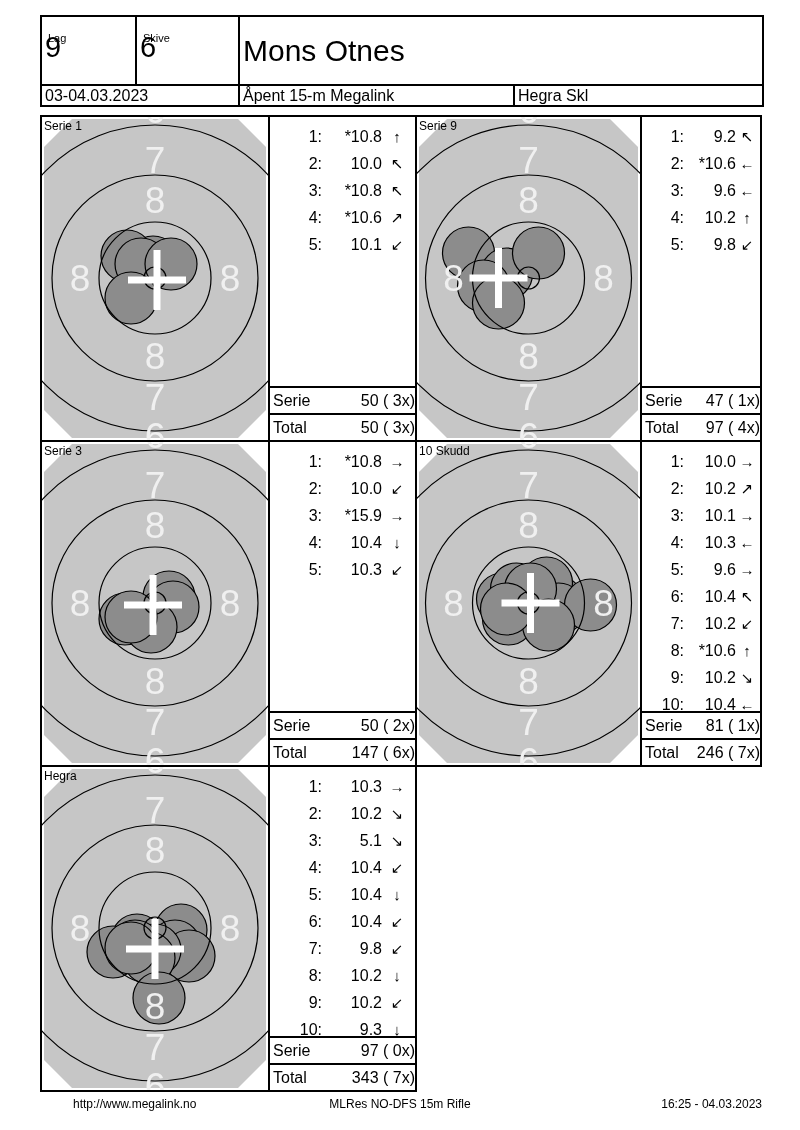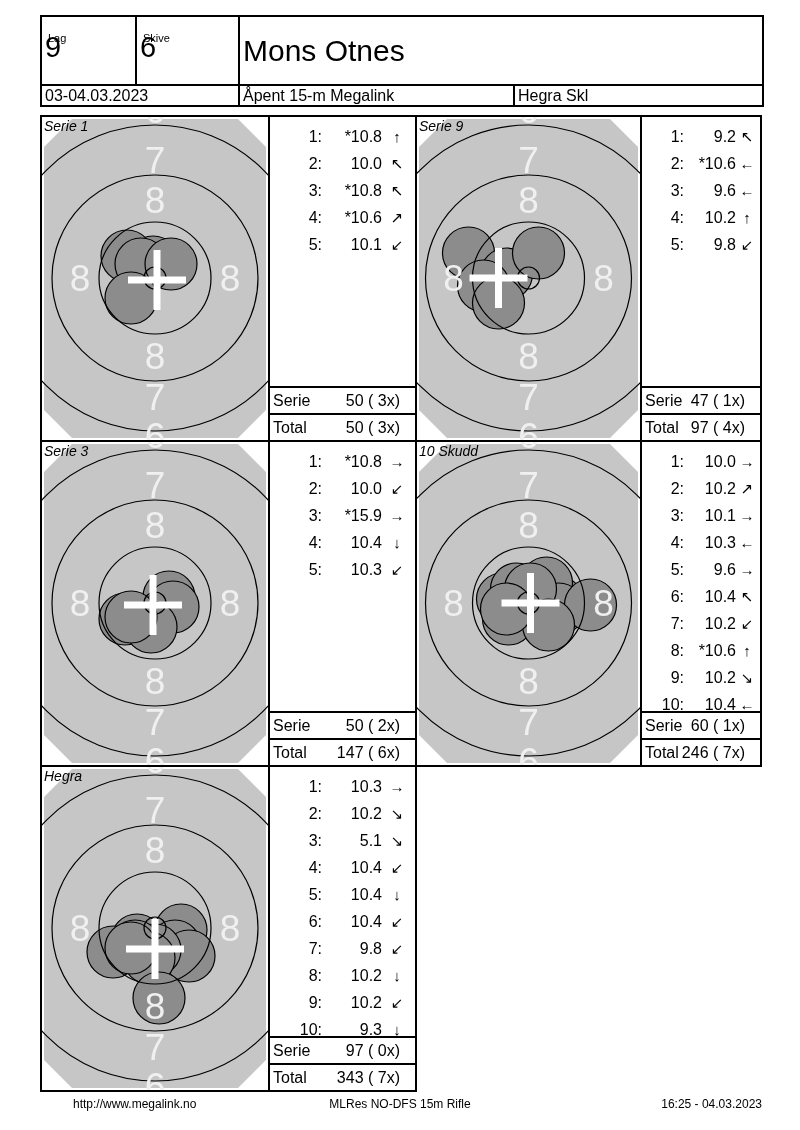--- a/index.html
+++ b/index.html
@@ -6,29 +6,29 @@
   .page{position:relative;width:800px;height:1130px;background:#fff;
         font-family:"Liberation Sans","DejaVu Sans",sans-serif;color:#000;overflow:hidden;}
   table.hdr{position:absolute;left:40px;top:15px;width:722px;border-collapse:collapse;table-layout:fixed;}
   table.hdr td{border:2px solid #000;padding:0 0 0 3px;vertical-align:middle;overflow:hidden;white-space:nowrap;}
   .mini{position:absolute;top:1px;left:3px;font-size:11px;line-height:12px;}
   .bigval{font-size:29px;margin-top:14px;}
   .rel{position:relative;height:53px;}
   .name{font-size:30px;padding-left:4px;}
   .midtxt{font-size:16px;}
   .panel{position:absolute;border:2px solid #000;box-sizing:border-box;background:#fff;}
-  .tlabel{position:absolute;top:0;left:2px;font-size:14px;line-height:18px;z-index:5;font-style:italic;}
+  .tlabel{position:absolute;top:0;left:2px;font-size:12px;line-height:18px;z-index:5;}
   .shotrows{position:absolute;left:0;right:0;top:6px;}
   .srow{display:flex;height:27px;line-height:27px;font-size:16px;}
   .sn{text-align:right;}
   .sv{text-align:right;}
   .sa{text-align:center;font-size:15px;}
   .totrow{position:absolute;left:0;right:0;height:27px;line-height:25px;border-top:2px solid #000;font-size:16px;}
   .totrow .lab{position:absolute;left:3px;}
-  .totrow .val{position:absolute;right:15px;}
+  .totrow .val{position:absolute;right:0;}
   .footer{position:absolute;top:1097px;left:0;width:800px;font-size:12px;}
   .f-left{position:absolute;left:42px;margin-left:31px;}
   .f-mid{position:absolute;left:0;width:800px;text-align:center;}
   .f-right{position:absolute;right:38px;}
   svg{display:block;}
 </style>
 </head>
 <body>
 
 <div class="page">
@@ -343,21 +343,21 @@
             <span class="sa" style="width:22px">↘</span>
           </div>
           <div class="srow">
             <span class="sn" style="width:42px">10:</span>
             <span class="sv" style="width:52px">10.4</span>
             <span class="sa" style="width:22px">←</span>
           </div>
         </div>
         <div class="totrow" style="bottom: 25px;">
           <span class="lab">Serie</span>
-          <span class="val">60 ( 1x)</span>
+          <span class="val">81 ( 1x)</span>
         </div>
         <div class="totrow" style="bottom: -2px;">
           <span class="lab">Total</span>
           <span class="val">246 ( 7x)</span>
         </div>
       </div>
       <div class="panel" style="left: 40px; top: 765px; width: 230px; height: 327px;">
         <svg width="226" height="323" viewBox="0 0 226 323">
           <polygon points="2,30 30,2 196,2 224,30 224,293 196,321 30,321 2,293" fill="#c6c6c6"></polygon>
           <circle cx="139" cy="163" r="26" fill="#8c8c8c" stroke="#000000" stroke-width="1.2"></circle>

